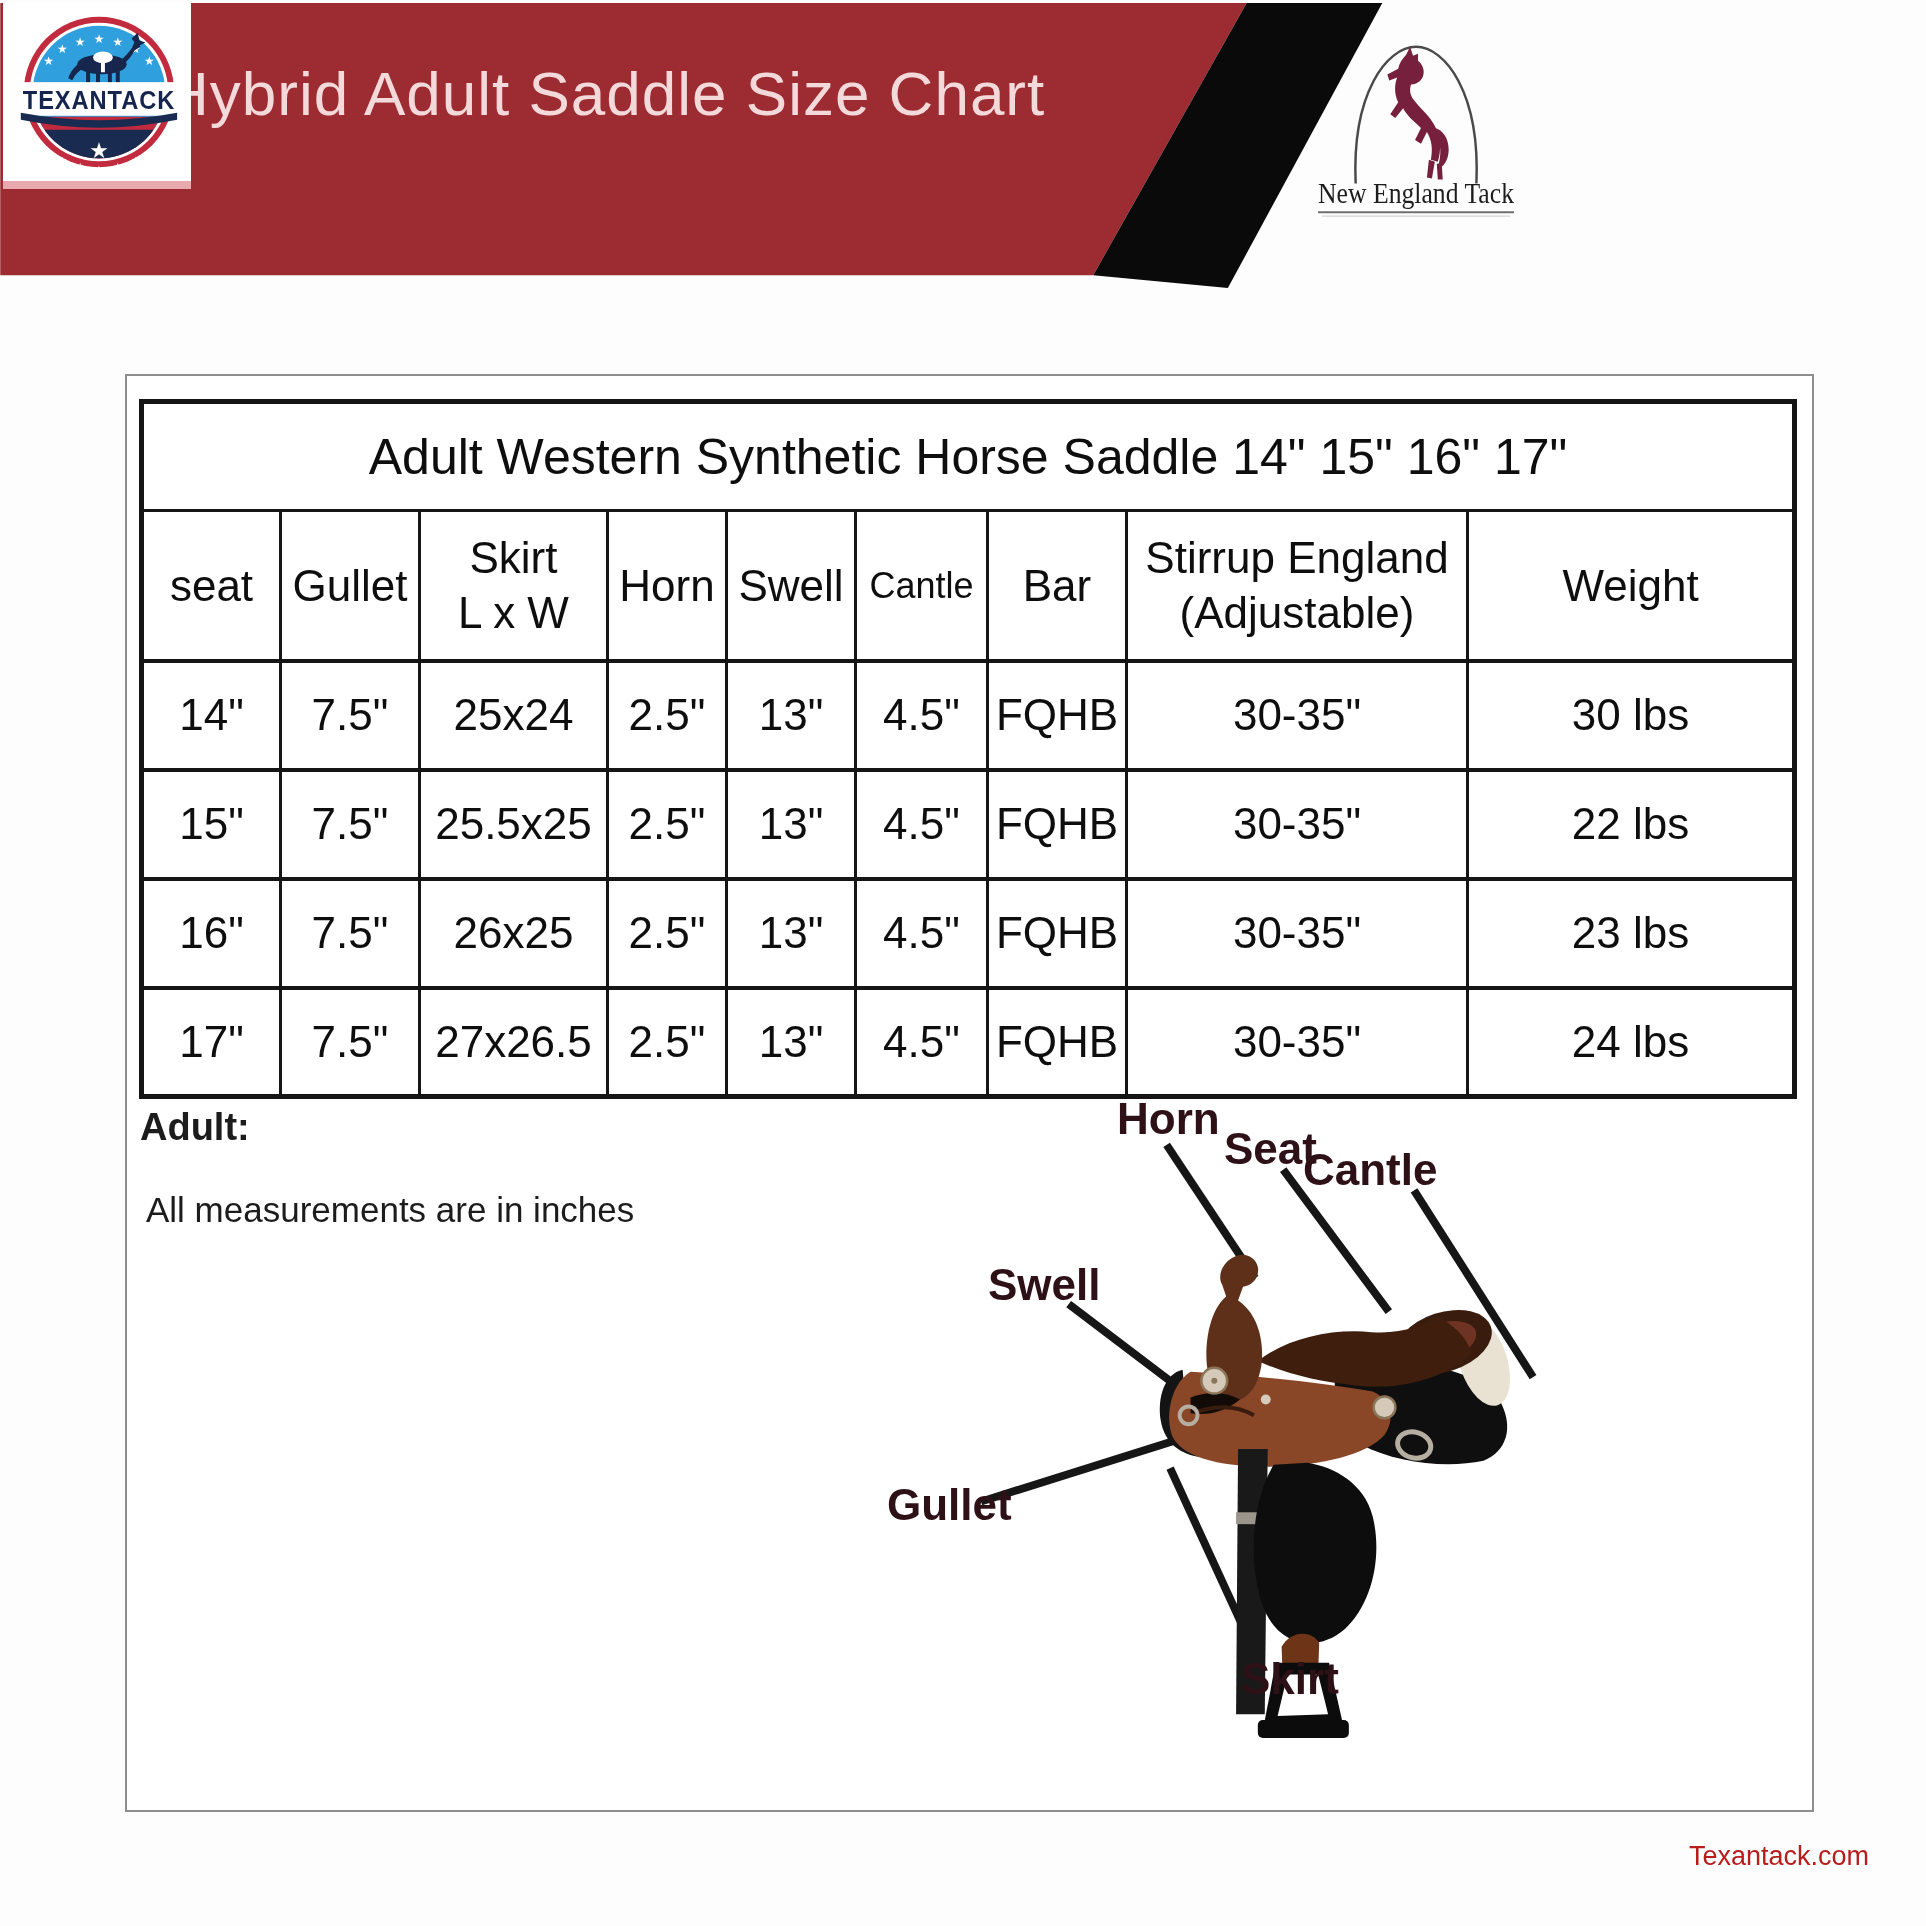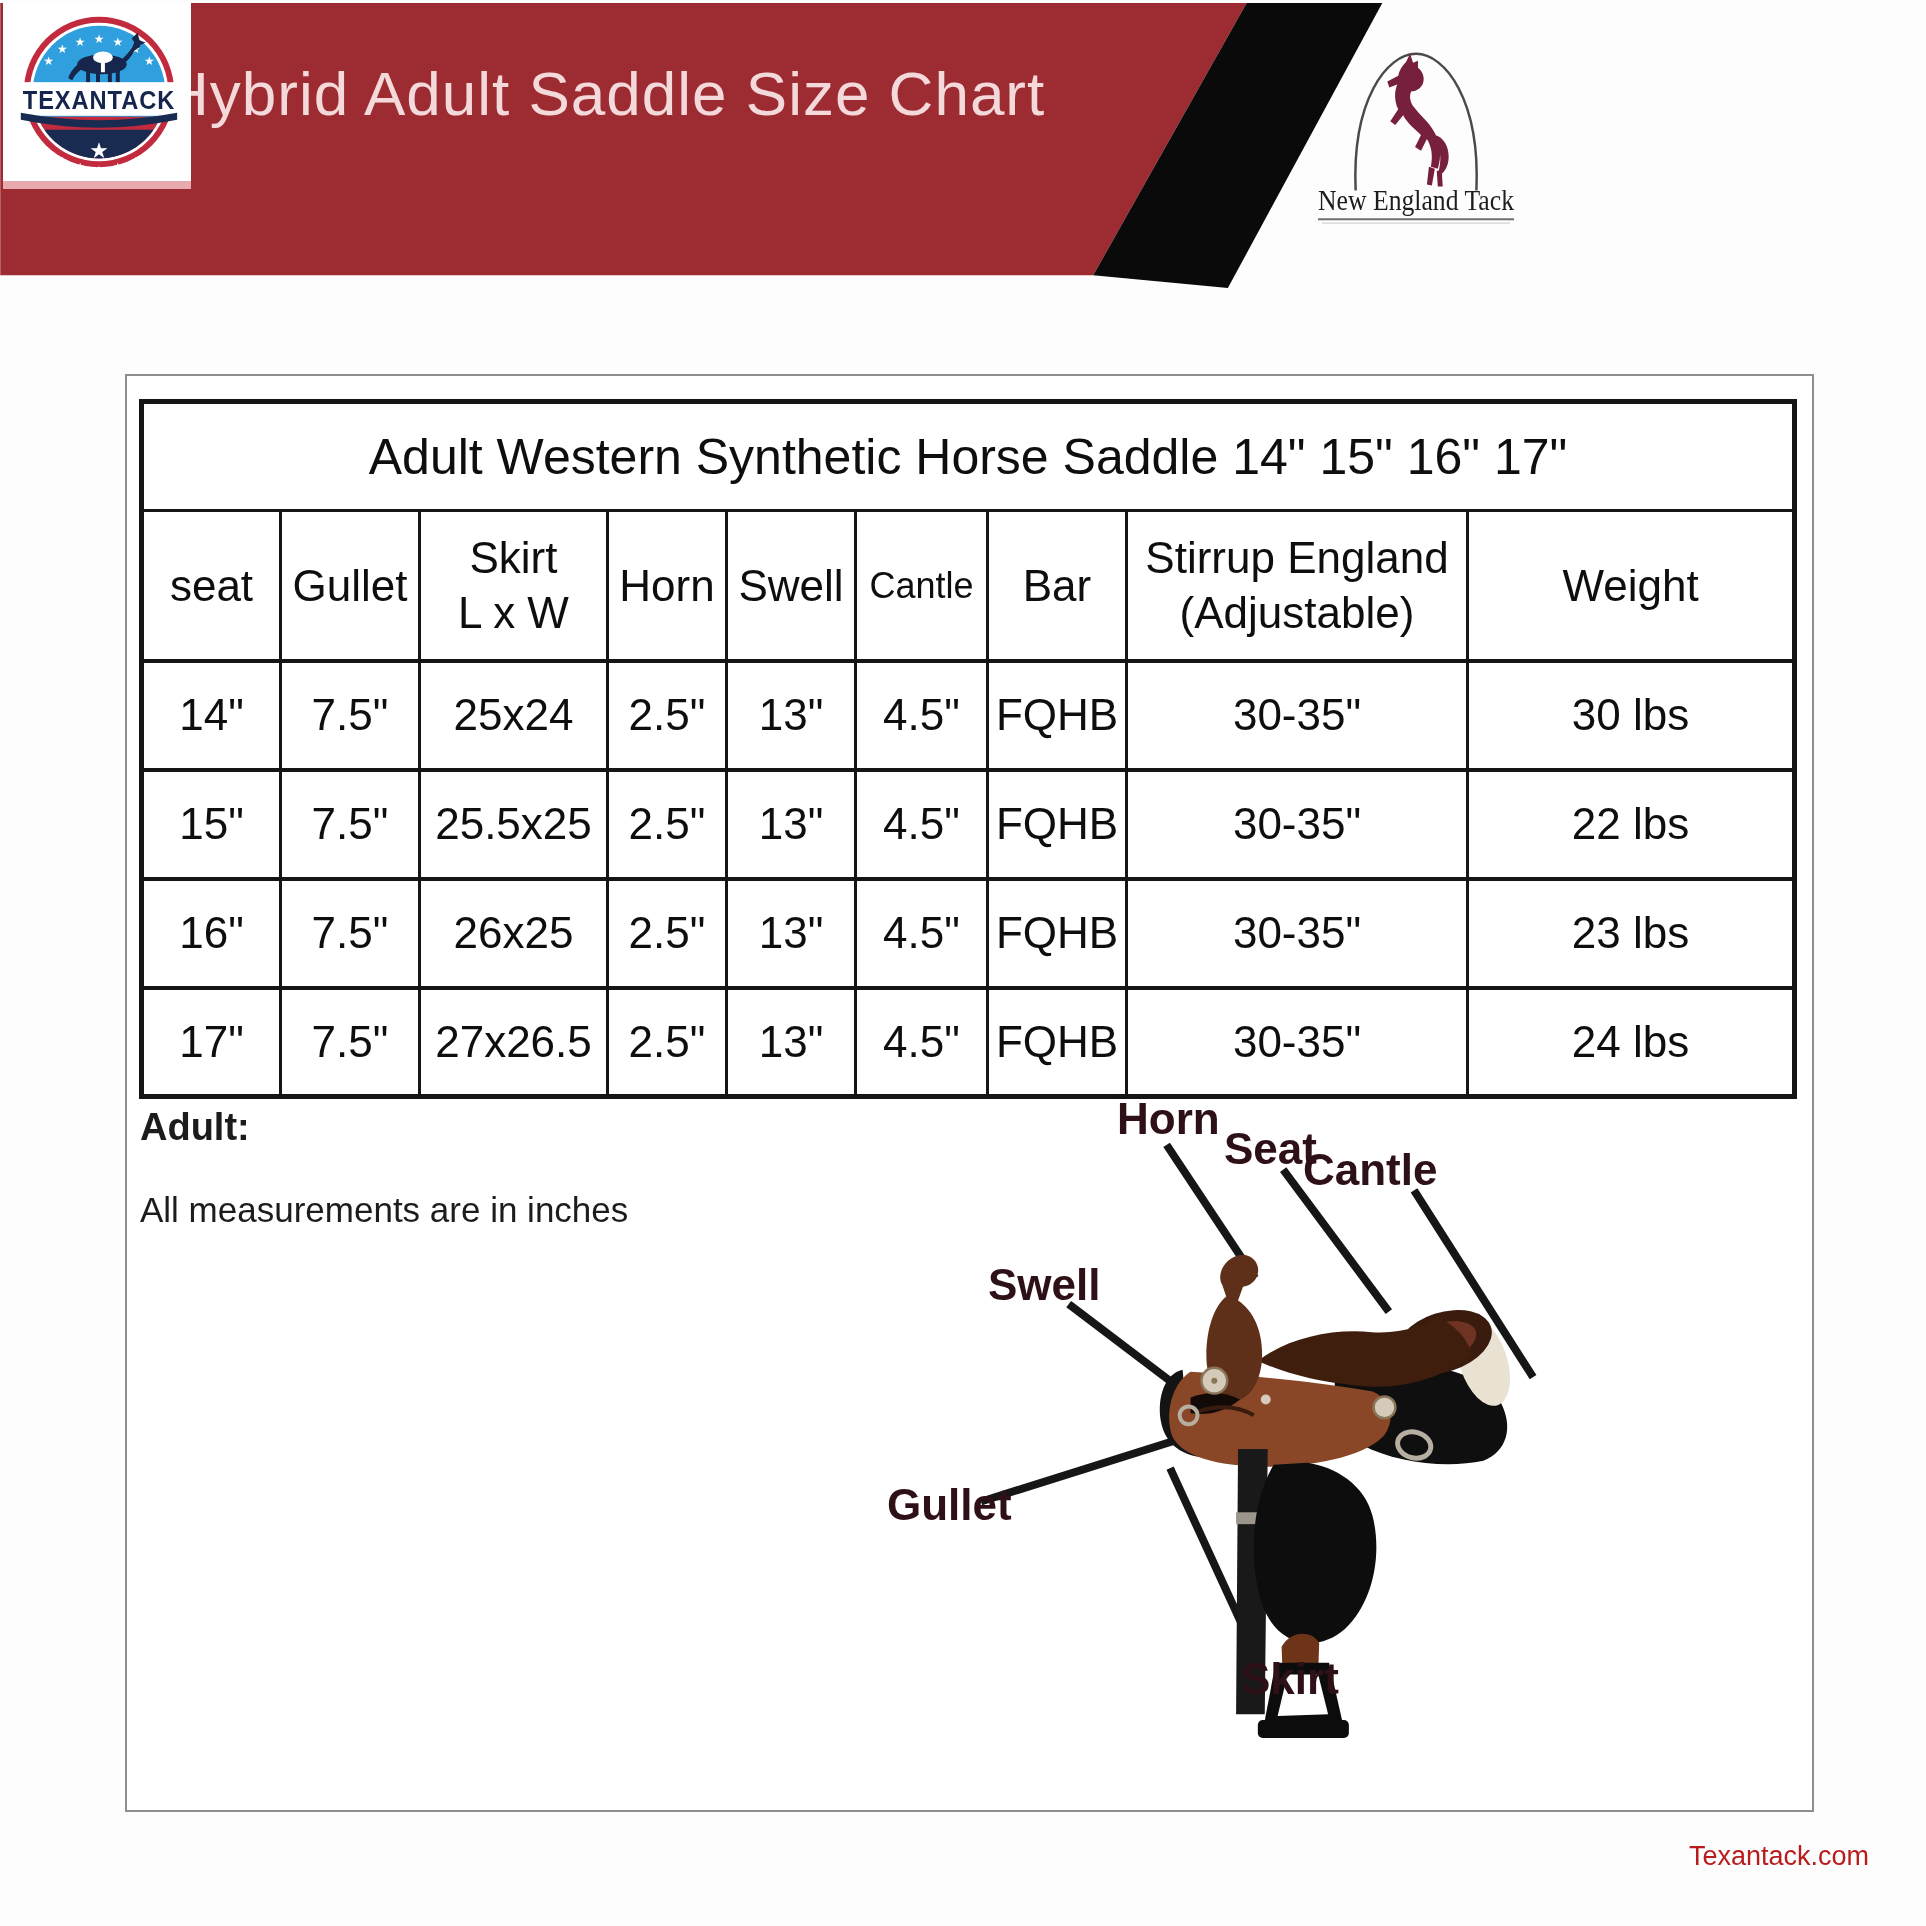--- a/index.html
+++ b/index.html
@@ -12,21 +12,21 @@
   .banner-svg{position:absolute;left:0;top:0;width:1436px;height:297px;}
   .page-title{
     position:absolute;left:164px;top:63px;margin:0;
     font-size:62px;font-weight:400;letter-spacing:1px;color:#f3d9da;line-height:1;
     white-space:nowrap;z-index:2;
   }
   .badge-box{
     position:absolute;left:3px;top:3px;width:188px;height:186px;background:#ffffff;
     border-bottom:8px solid #e8aaae;z-index:3;
   }
-  .brand{position:absolute;left:1312px;top:40px;width:213px;height:193px;z-index:2;}
+  .brand{position:absolute;left:1312px;top:33px;width:213px;height:193px;z-index:2;}
   
   .panel{
     position:absolute;left:125px;top:374px;width:1689px;height:1438px;
     background:#ffffff;border:2px solid #8e8e8e;
   }
   
   .tbl{
     position:absolute;left:139px;top:399px;width:1650px;
     border-collapse:collapse;table-layout:fixed;background:#fff;
     font-family:"Liberation Sans","DejaVu Sans",sans-serif;
@@ -35,21 +35,21 @@
   .tbl{border-width:5px;}
   .tbl th,.tbl td{text-align:center;vertical-align:middle;font-weight:400;color:#0e0e0e;padding:0 4px;}
   .tbl .title-row th{height:109px;font-size:50px;border-bottom-width:3px;}
   .tbl .head-row th{height:150px;font-size:44px;white-space:pre-line;line-height:1.25;border-bottom-width:4px;}
   .tbl .head-row th:nth-child(6){font-size:36px;}
   .tbl tbody td{height:109px;font-size:44px;border-bottom-width:4px;}
   
   .note{position:absolute;left:140px;top:1105px;width:896px;color:#1c1c1c;}
   .note-label{font-size:38px;font-weight:700;line-height:1.2;margin:0 0 36px 0;}
   .note-body{font-size:35px;line-height:1.40;margin:0 0 42px 0;white-space:pre-line;}
-  .note-units{font-size:35px;line-height:1.3;margin:0;}
+  .note-units{font-size:35px;line-height:1.3;margin:6px;}
   
   .diagram-svg{position:absolute;left:842px;top:1069px;width:990px;height:752px;}
   .dlabel{
     position:absolute;font-size:44px;font-weight:700;color:#2e1017;line-height:1;white-space:nowrap;
   }
   .dlabel.horn  {left:1117px;top:1097px;}
   .dlabel.seat  {left:1224px;top:1127px;}
   .dlabel.cantle{left:1303px;top:1148px;}
   .dlabel.swell {left:988px; top:1263px;}
   .dlabel.gullet{left:887px; top:1483px;}

